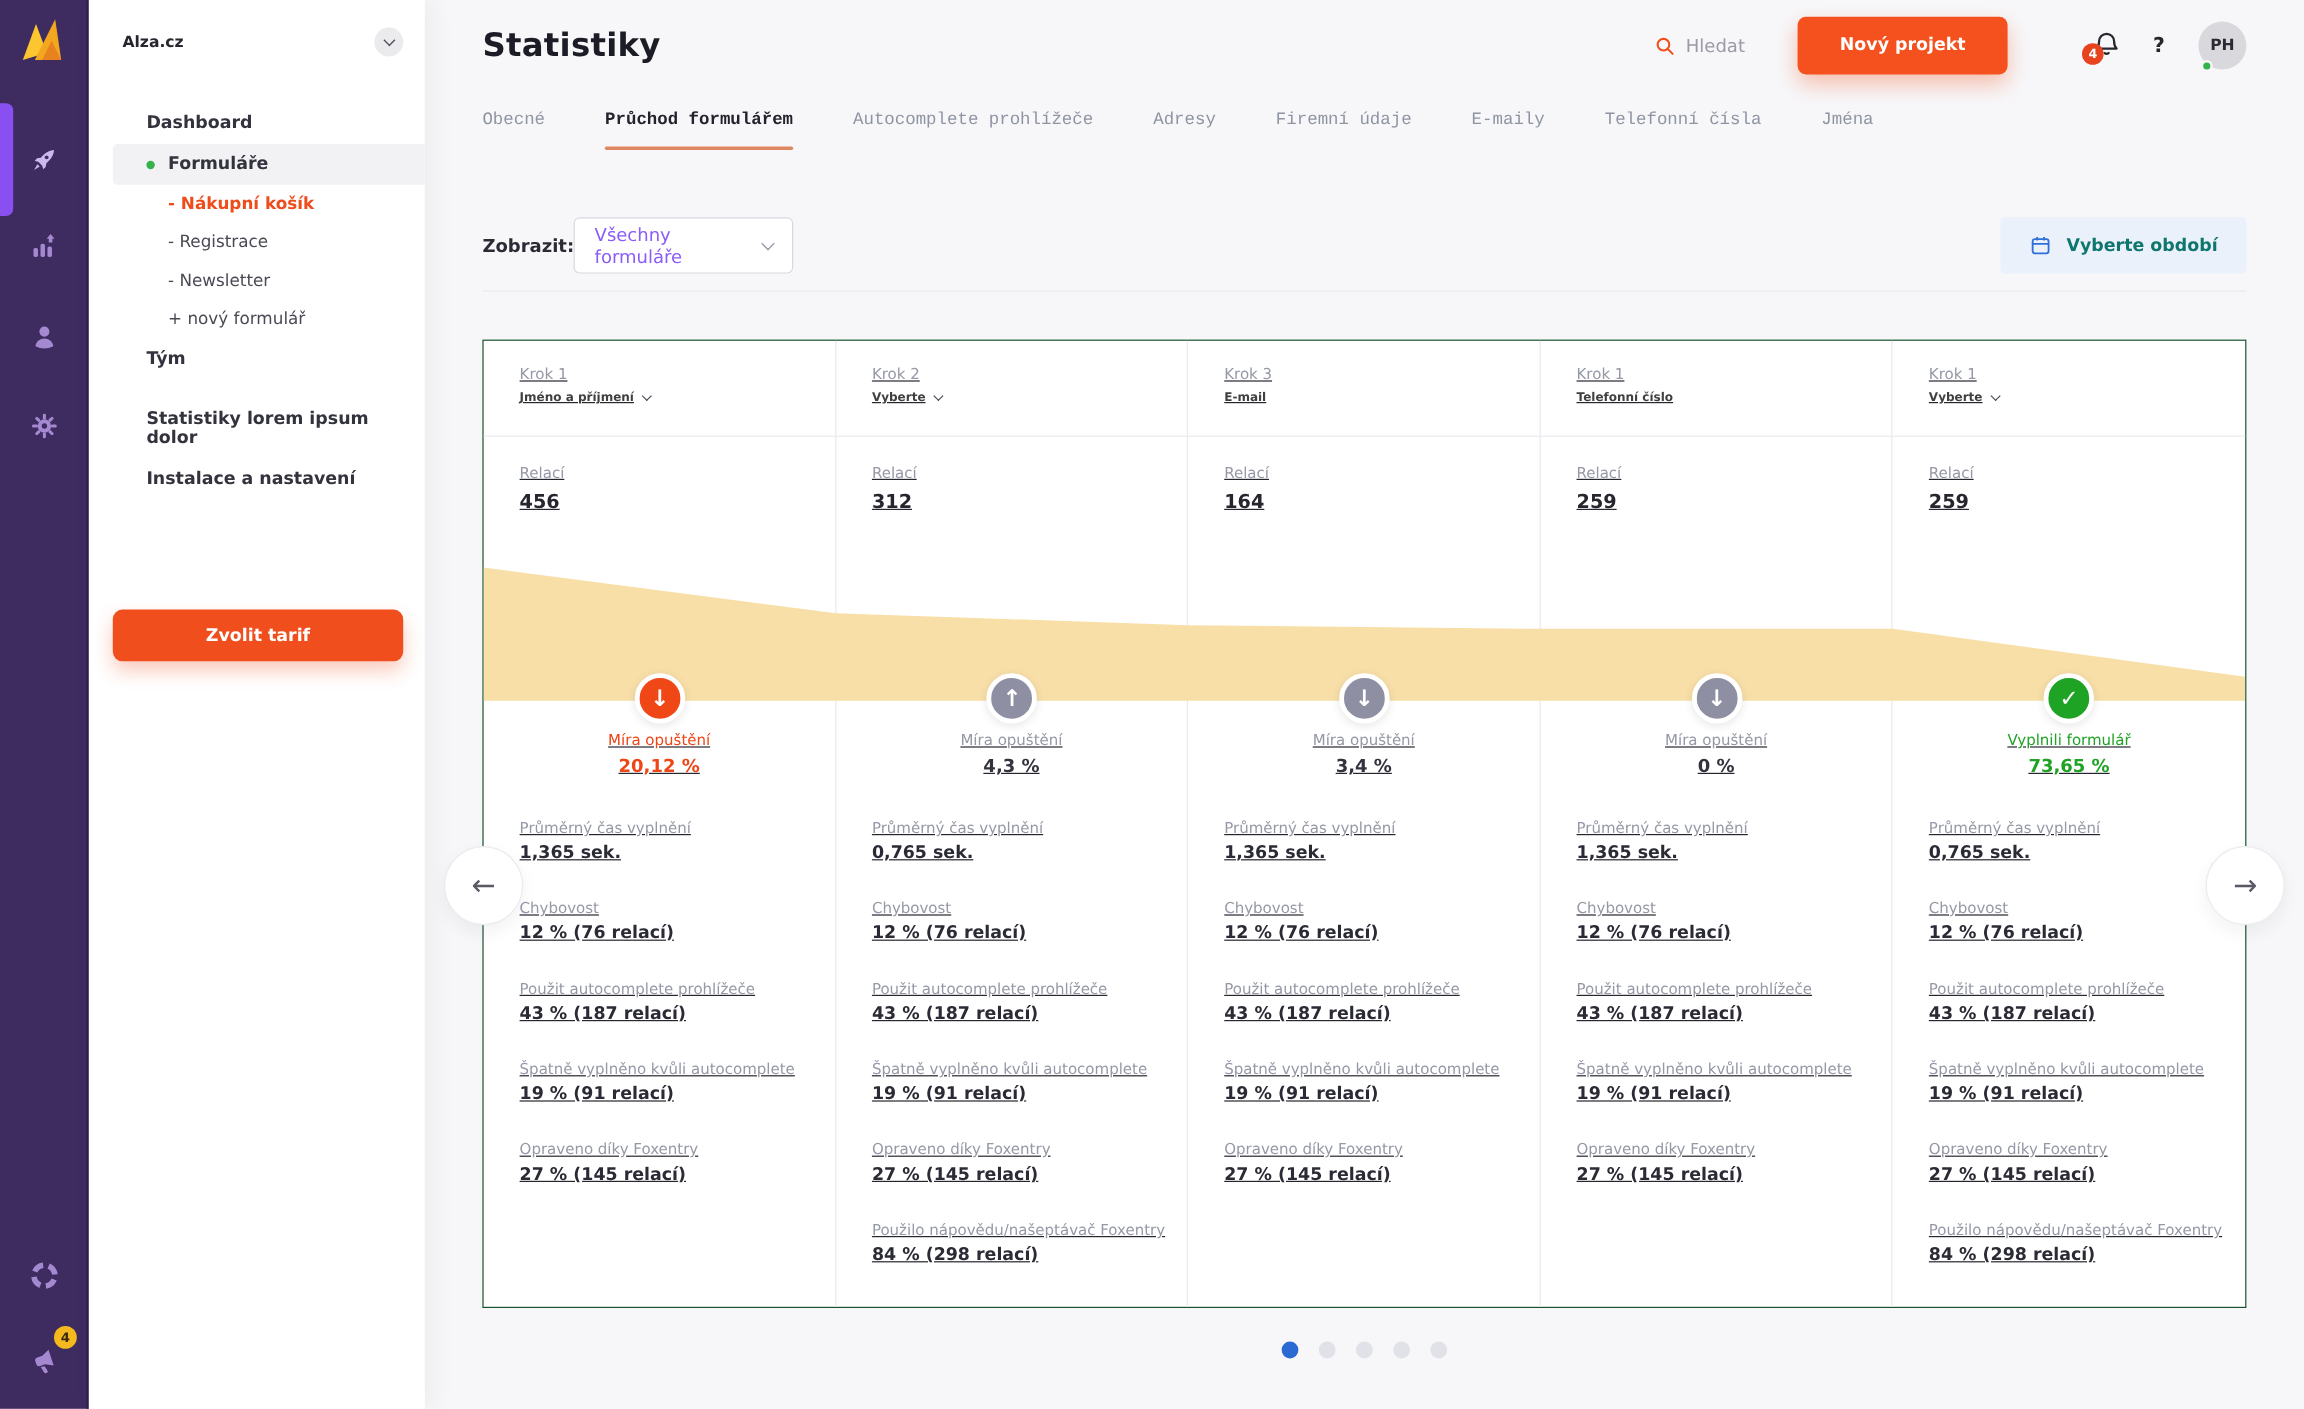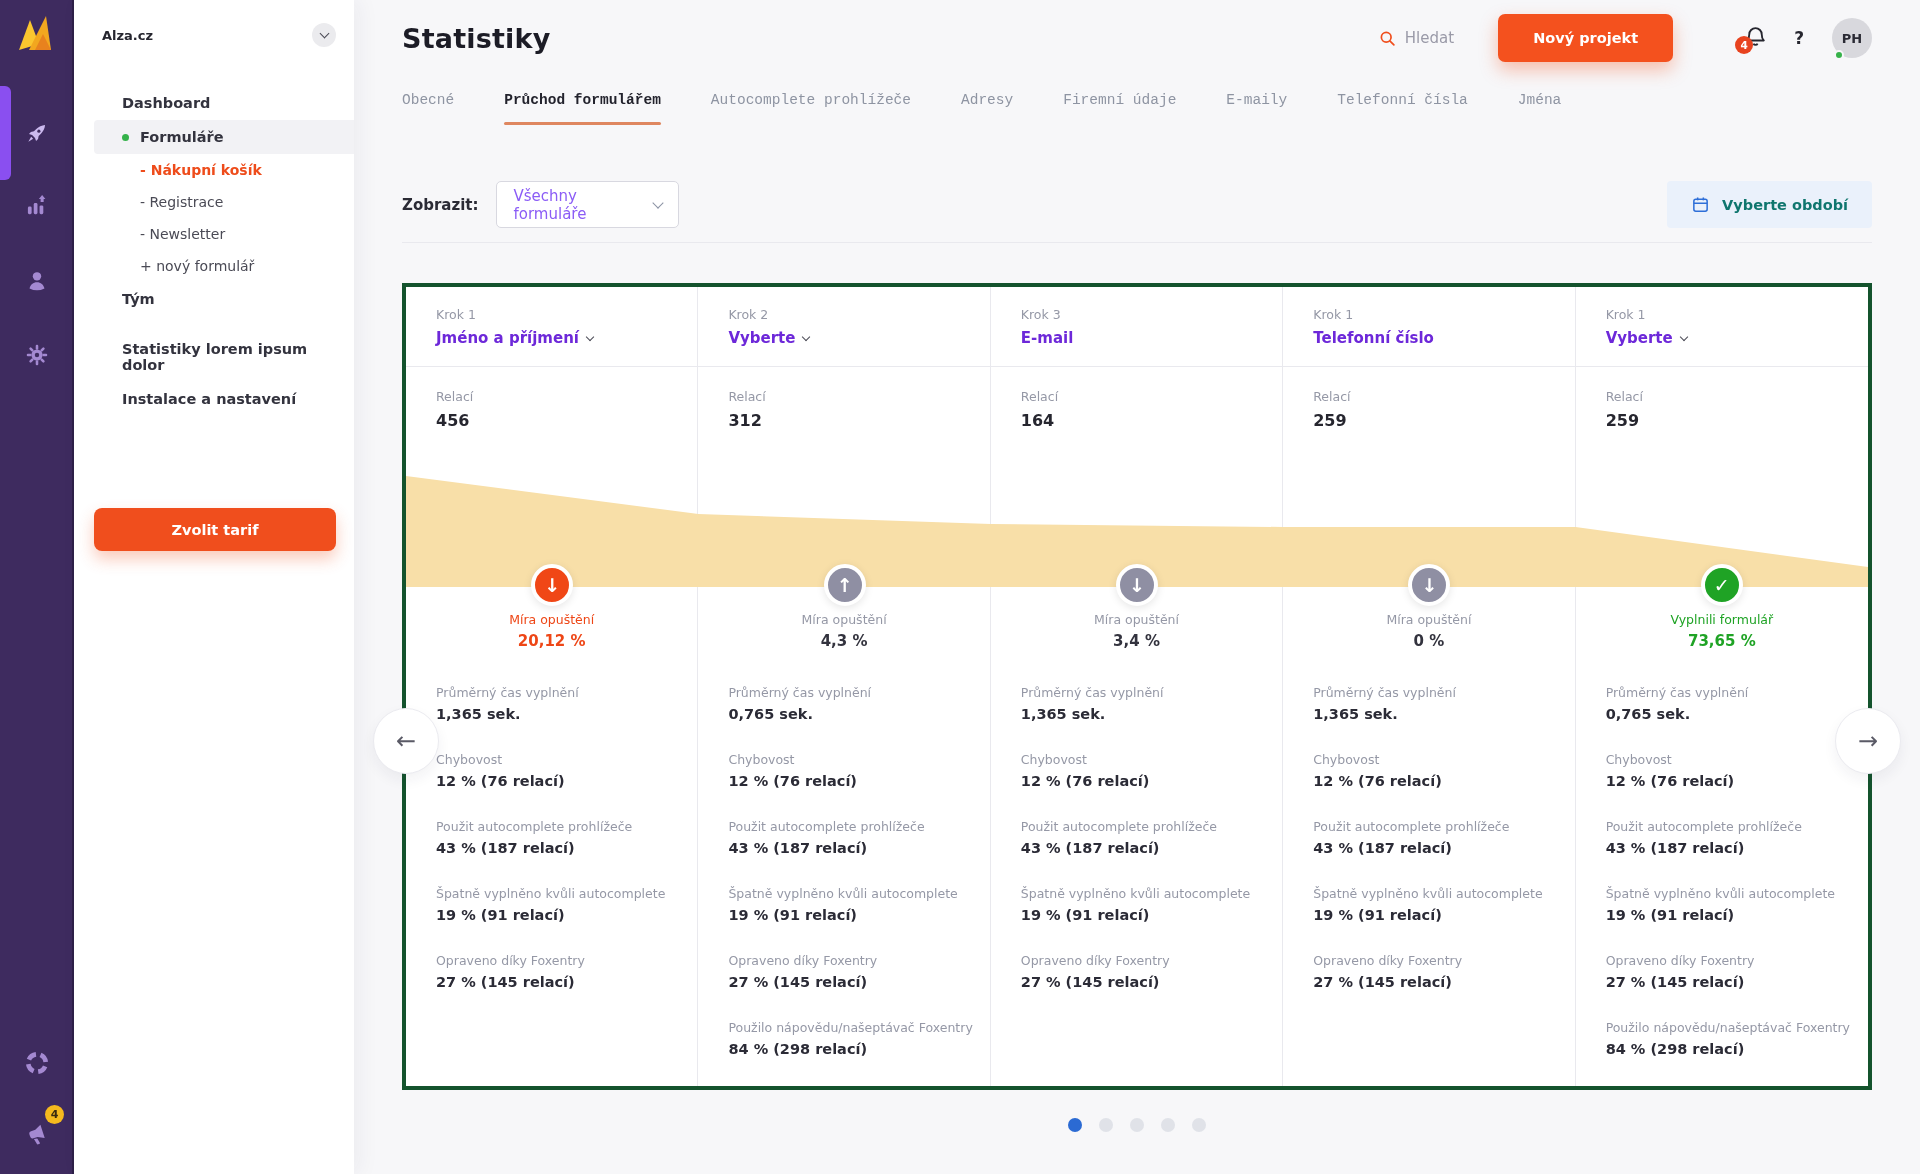--- a/index.html
+++ b/index.html
@@ -51,37 +51,37 @@
   .avatar { margin-left:28px; width:40px; height:40px; border-radius:50%; background:#d8d8dd; color:#2a2a34; font-size:13px; font-weight:700;
     display:flex; align-items:center; justify-content:center; position:relative; cursor:pointer; }
   .status-dot { position:absolute; left:2px; bottom:-2px; width:10px; height:10px; border-radius:50%; background:#36b24a; border:2px solid #f7f7f9; }
   
   .tabs { display:flex; gap:50px; margin-top:16px; }
   .tab { font-size:14.5px; color:#8e94a2; padding-bottom:17px; position:relative; cursor:pointer; white-space:nowrap;font-family:Liberation Mono, monospace; }
   .tab-active { color:#23232d; font-weight:700; }
   .tab-active::after { content:""; position:absolute; left:0; right:0; bottom:0; height:3px; background:#df8760; border-radius:2px; }
   
   .filter-row { margin-top:56px; display:flex; align-items:center; }
-  .filter-label { font-size:15px; font-weight:700; color:#2b2b35; margin-right:18px; }
+  .filter-label { font-size:15px; font-weight:700; color:#2b2b35; }
   .form-select { width:183px; height:47px; border:1px solid #d8d8e0; border-radius:5px; background:#fff; display:flex; align-items:center;
     padding:0 16px; cursor:pointer; }
   .form-select-value { font-size:15px; color:#8b5cf6; flex:1; }
   .select-chev { width:8px; height:8px; border-right:1.6px solid #8b93a4; border-bottom:1.6px solid #8b93a4; transform:rotate(45deg); margin-top:-4px; }
   .period-btn { margin-left:auto; height:47px; background:#eaf1fb; border:none; border-radius:4px; padding:0 24px; display:flex; align-items:center;
     gap:12px; cursor:pointer; font-family:inherit; }
   .period-btn svg { width:19px; height:19px; }
   .period-label { font-size:14.5px; font-weight:600; color:#0f766e; }
   .divider { margin-top:14px; height:1px; background:#e9e9ee; }
   
-  .card { margin-top:40px; height:807px; background:#fff; border:4px solid #14532d; position:relative; display:flex; }
+  .card { margin-top:40px; height:807px; background:#fff; border:1px solid #14532d; position:relative; display:flex;text-decoration:underline; }
   .fcol { flex:1 1 20%; position:relative; border-right:1px solid #e9e9ee; }
   .fcol:last-child { border-right:none; }
   .fcol-head { height:80px; border-bottom:1px solid #e9e9ee; padding:20px 30px 0 30px; cursor:pointer; }
   .fstep { font-size:12.5px; color:#9598a6; }
-  .fname { margin-top:7px; font-size:15px; font-weight:700; color:#6d28d9; display:flex; align-items:center; }
+  .fname { margin-top:7px; font-size:10px; font-weight:700; color:#404040; display:flex; align-items:center; }
   .fname .chev { width:6px; height:6px; margin-left:8px; border-color:#4a4a55; }
   .fsessions { margin-top:22px; padding:0 30px; }
   .flabel { font-size:12.5px; color:#9598a6; line-height:16px; }
   .fnum { margin-top:6px; font-size:16px; font-weight:700; color:#26262f; line-height:20px; }
   .fspacer { height:180px; }
   .fbadge { text-align:center; }
   .fbadge-label { font-size:12.5px; line-height:17px; color:#9598a6; }
   .fbadge-value { margin-top:4px; font-size:15px; line-height:19px; font-weight:700; color:#33333e; }
   .tone-danger .fbadge-label, .tone-danger .fbadge-value { color:#ee4616; }
   .tone-success .fbadge-label, .tone-success .fbadge-value { color:#1fa325; }

